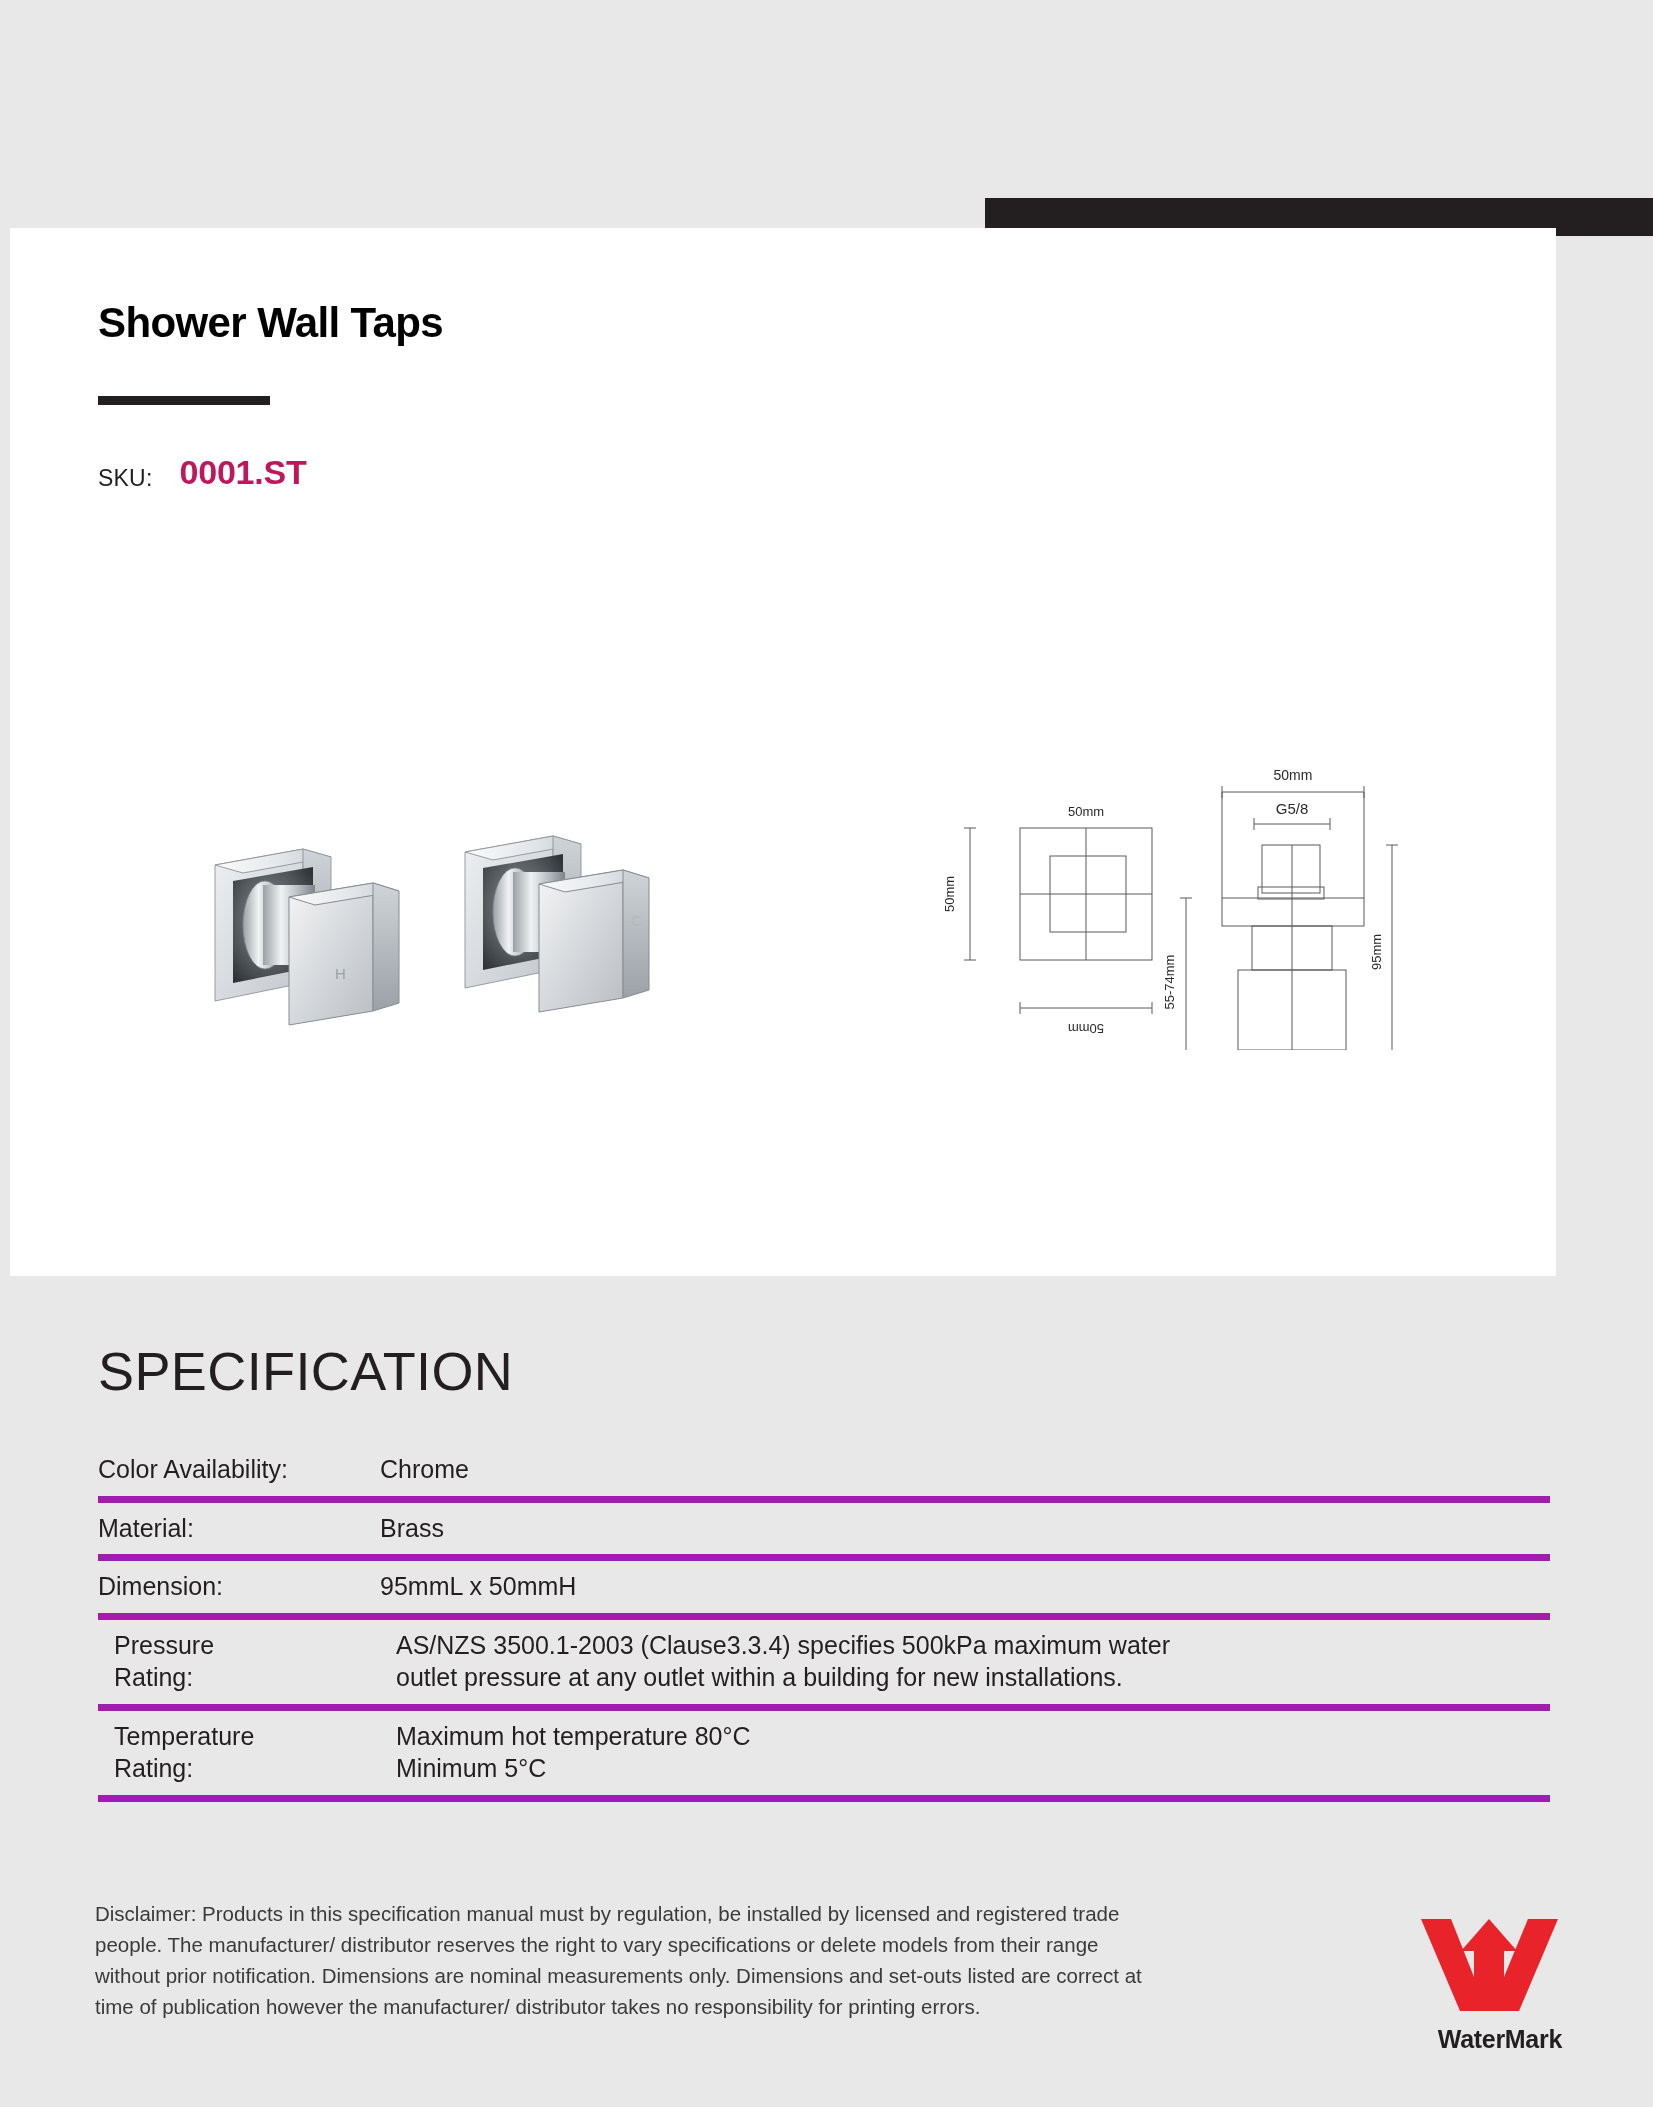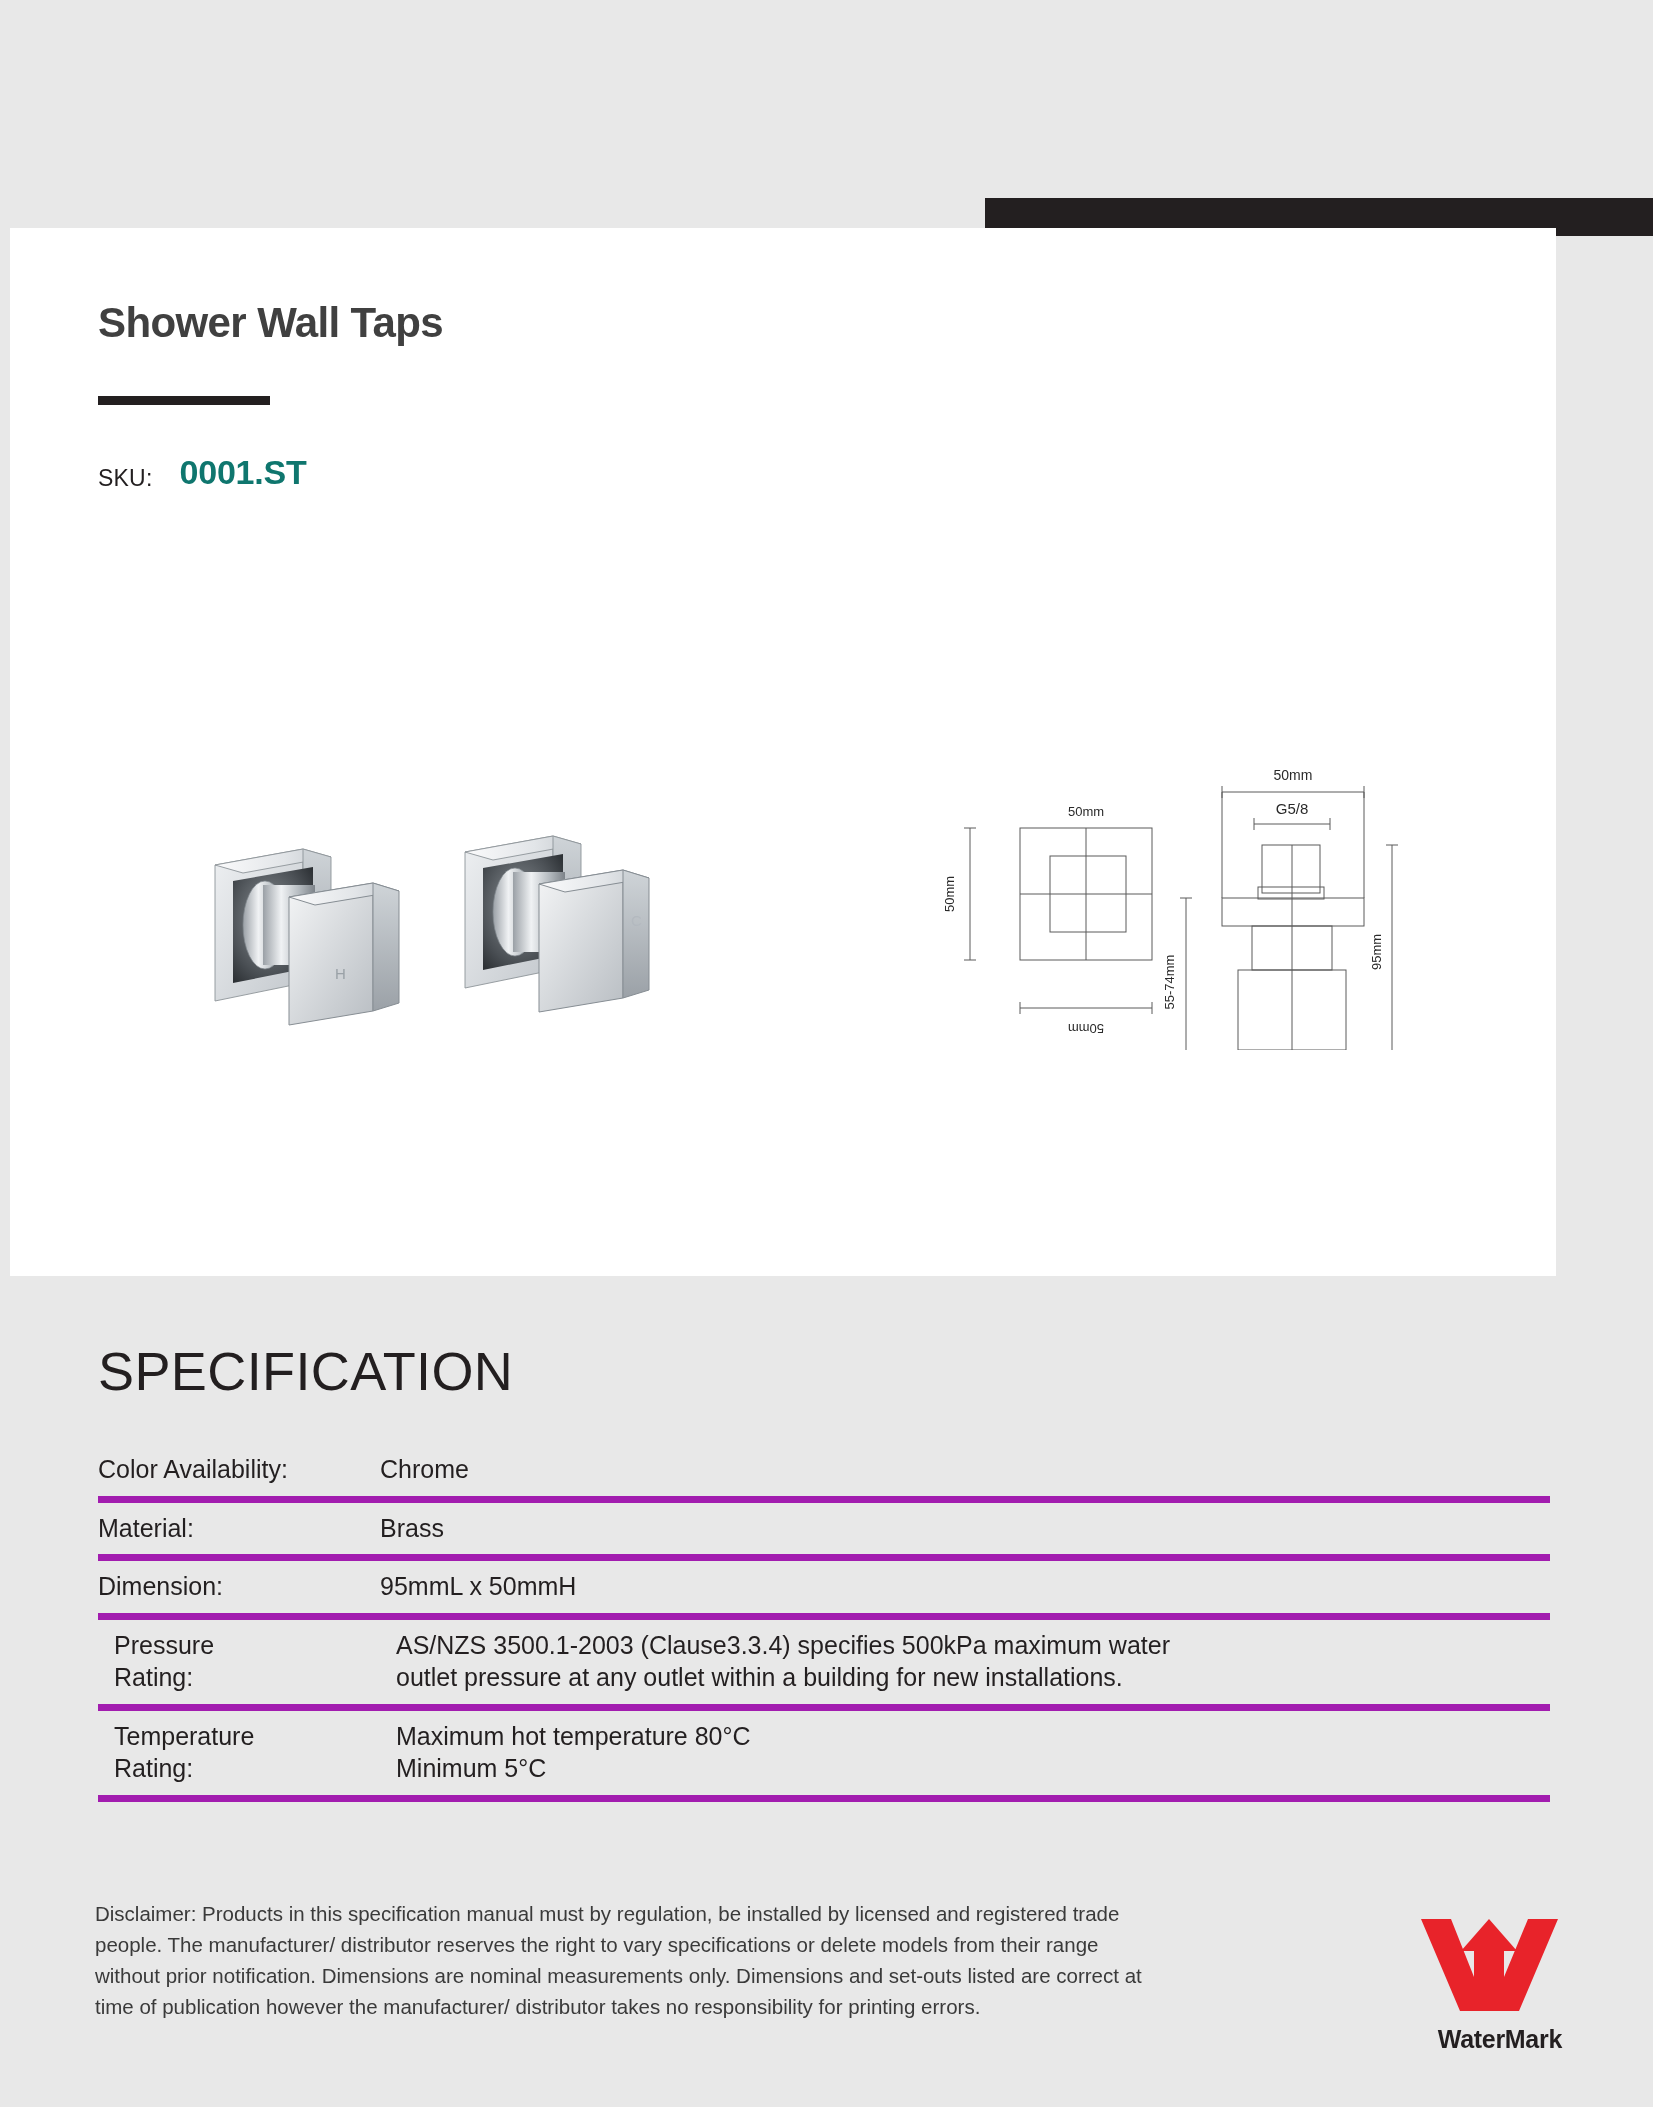--- a/index.html
+++ b/index.html
@@ -27,36 +27,36 @@
     width:1546px; height:1048px;
     background:#ffffff;
   }
 
   
   #title-block { position:absolute; left:98px; top:300px; width:900px; }
   #product-title {
     font-size:42px;
     font-weight:bold;
     letter-spacing:-0.6px;
-    color:#404040;
+    color:#000000;
     line-height:1.1;
   }
   #title-rule {
     margin-top:50px;
     width:172px; height:9px;
     background:#231f20;
   }
   #sku-line {
     margin-top:48px;
     display:flex;
     align-items:flex-end;
     gap:27px;
   }
   #sku-label { font-size:23px; color:#231f20; letter-spacing:0.2px; }
-  #sku-value { font-size:34px; font-weight:bold; color:#0f766e; letter-spacing:-0.2px; }
+  #sku-value { font-size:34px; font-weight:bold; color:#be185d; letter-spacing:-0.2px; }
 
   
   #product-photo {
     position:absolute;
     left:185px; top:805px;
     width:520px; height:250px;
   }
 
   
   #tech-drawing {

